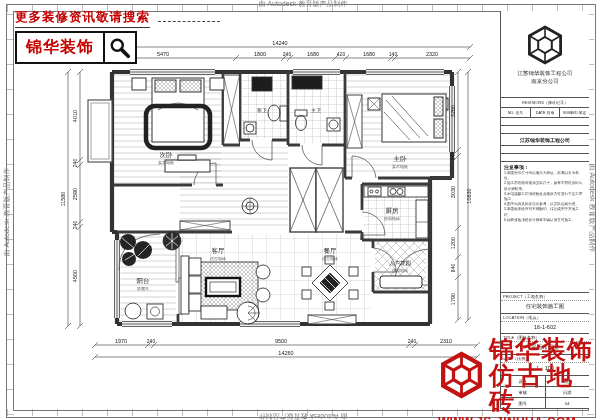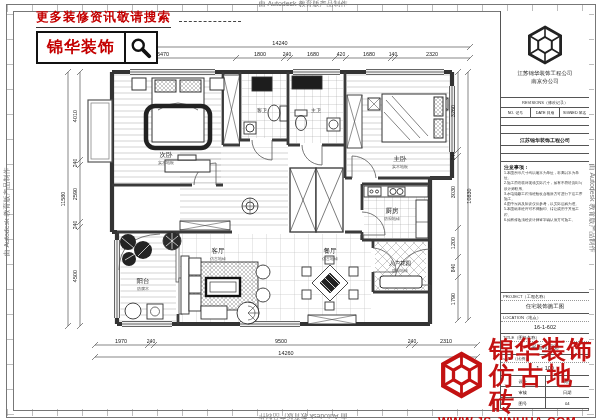--- a/index.html
+++ b/index.html
@@ -12,21 +12,21 @@
           background:repeating-linear-gradient(90deg,#888 0 1px,transparent 1px 25px);}
   .tick-v{position:absolute;width:7px;top:5px;height:410px;opacity:.55;
           background:repeating-linear-gradient(0deg,#888 0 1px,transparent 1px 25px);}
   
   .stamp{position:absolute;font-size:7px;color:#7a7a7a;white-space:nowrap;z-index:3;}
   .stamp.top{left:228px;top:-1px;width:150px;text-align:center;}
   .stamp.bottom{left:228px;top:411px;width:150px;text-align:center;transform:rotate(180deg);}
   .stamp.left{left:2px;top:292px;width:160px;text-align:center;transform:rotate(-90deg);transform-origin:0 0;}
   .stamp.right{left:597px;top:128px;width:160px;text-align:center;transform:rotate(90deg);transform-origin:0 0;}
   
-  .promo{position:absolute;left:15px;top:9px;z-index:5;margin-left:21px;}
+  .promo{position:absolute;left:15px;top:9px;z-index:5;}
   .promo-line{display:flex;align-items:center;}
   .promo-head{color:#c40000;font-size:12.5px;font-weight:bold;letter-spacing:1px;
               border-bottom:1.5px solid #333;padding-bottom:1px;}
   .dashline{display:inline-block;width:62px;border-top:1.5px dashed #444;margin-left:8px;margin-top:6px;}
   .promo-box{margin-top:3px;width:118px;height:29px;border:2px solid #111;background:#fff;
              display:flex;align-items:stretch;}
   .promo-brand{flex:1;display:flex;align-items:center;justify-content:center;
                color:#c40000;font-size:16px;font-weight:bold;letter-spacing:1px;}
   .promo-mag{width:30px;border-left:2px solid #111;display:flex;align-items:center;justify-content:center;}
   

